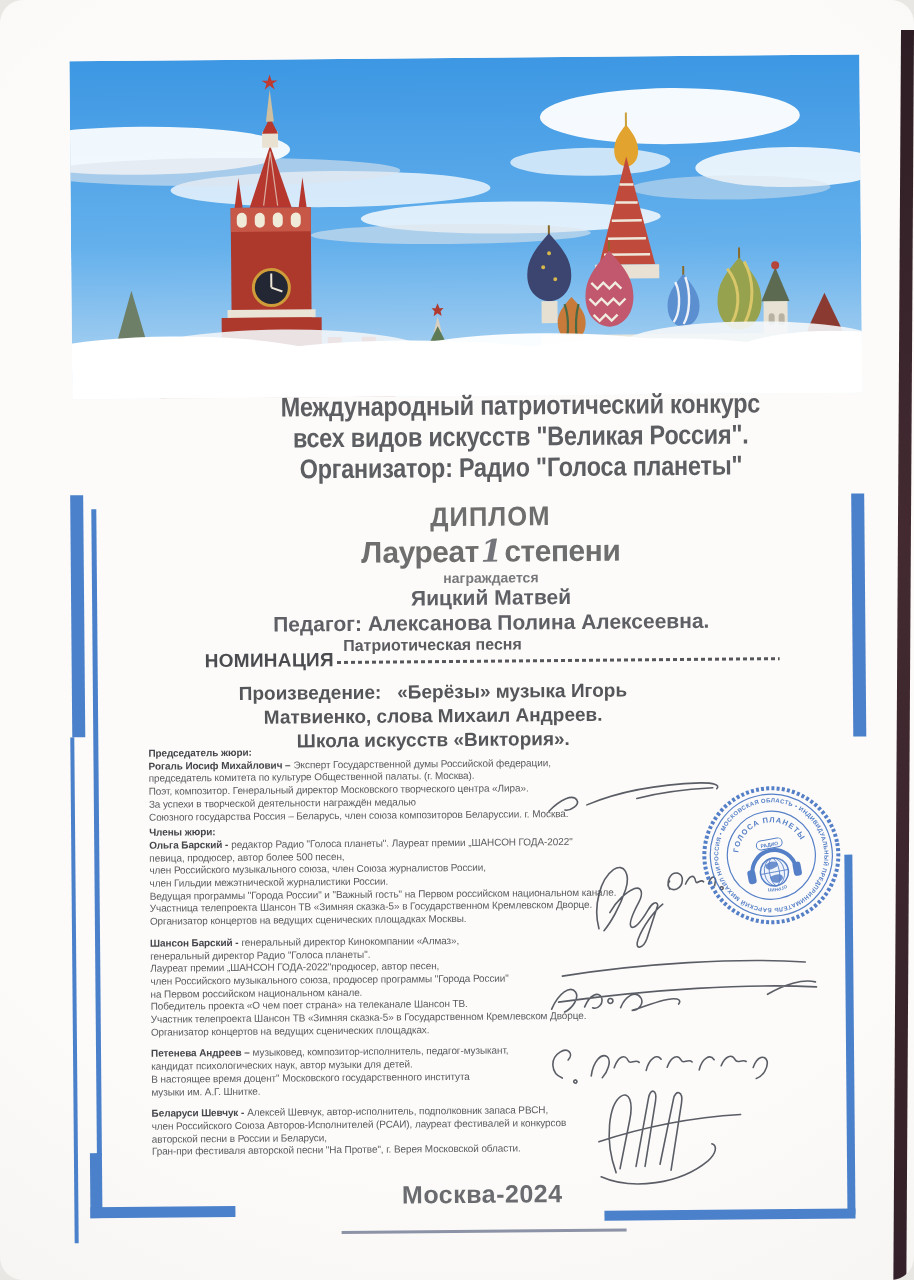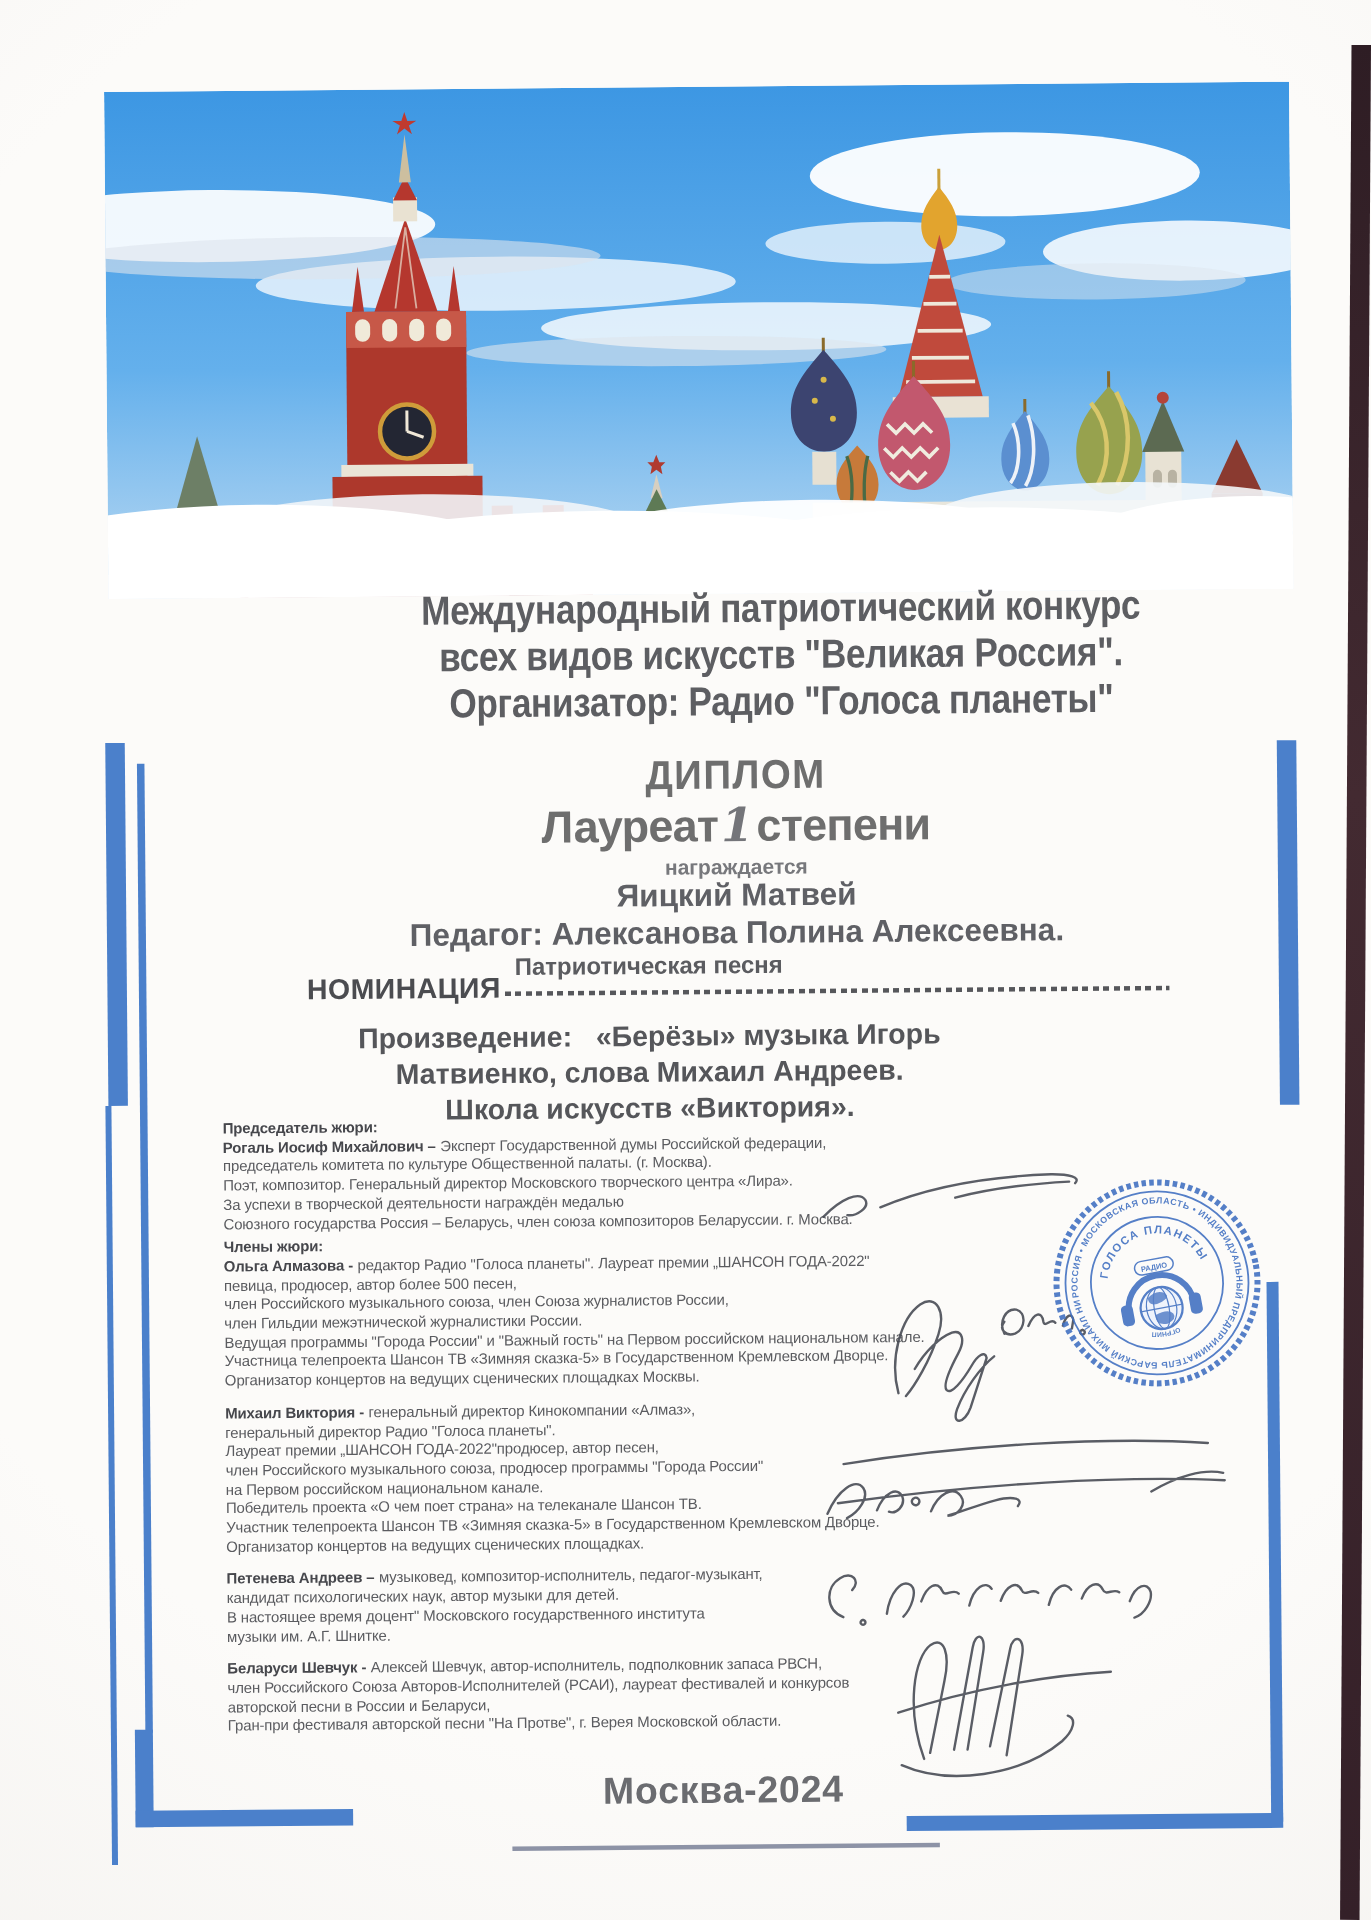--- a/index.html
+++ b/index.html
@@ -1,18 +1,18 @@
 <!DOCTYPE html>
 <html><head>
 <meta charset="utf-8">
 <style>
   html,body{margin:0;padding:0;background:#e9e7e3;}
   .page{position:relative;width:914px;height:1280px;overflow:hidden;
         background:radial-gradient(120% 90% at 50% 42%, #fcfbf9 55%, #f1efec 100%);
-        font-family:"Liberation Sans", sans-serif;}
+        font-family:"Liberation Sans", sans-serif;border-radius:23px;}
   .tilt{position:absolute;inset:0;transform:rotate(-0.5deg);transform-origin:50% 55%;}
   .abs{position:absolute;}
   
   .photo{left:75px;top:58px;width:790px;height:338px;}
   .photo svg{display:block;width:100%;height:100%;}
   
   .contest{left:123px;top:391px;width:800px;text-align:center;color:#5d5e62;}
   .contest div{font-size:27px;font-weight:700;line-height:31px;transform:scaleX(.87);letter-spacing:-.3px;}
   .center-col{text-align:center;color:#6e6e6e;}
   .diplom{left:92px;top:502px;width:800px;font-size:27px;font-weight:700;letter-spacing:1px;transform:scaleX(.95);}
@@ -202,34 +202,34 @@
                 <div>За успехи в творческой деятельности награждён медалью</div>
                 <div> Союзного государства Россия – Беларусь, член союза композиторов Беларуссии. г. Москва.</div>
               </div>
             </div>
           </div>
         </div>
       <div class="jury-heading mt">Члены жюри:</div>
       <div>
 
           <div class="jury-entry">
-            <div class="jline"><span class="jname">Ольга Алмазова -</span><span>редактор Радио "Голоса планеты". Лауреат премии „ШАНСОН ГОДА-2022"</span>
+            <div class="jline"><span class="jname">Ольга Барский -</span><span>редактор Радио "Голоса планеты". Лауреат премии „ШАНСОН ГОДА-2022"</span>
               <div>
                 <div>певица, продюсер, автор более 500 песен,</div>
                 <div>член Российского музыкального союза, член Союза журналистов России,</div>
                 <div>член Гильдии межэтнической журналистики России.</div>
                 <div>Ведущая программы "Города России" и "Важный гость" на Первом российском национальном канале.</div>
                 <div>Участница телепроекта Шансон ТВ «Зимняя сказка-5» в Государственном Кремлевском Дворце.</div>
                 <div>Организатор концертов на ведущих сценических площадках Москвы.</div>
               </div>
             </div>
           </div>
 
           <div class="jury-entry">
-            <div class="jline"><span class="jname">Михаил Виктория -</span><span>генеральный директор Кинокомпании «Алмаз»,</span>
+            <div class="jline"><span class="jname">Шансон Барский -</span><span>генеральный директор Кинокомпании «Алмаз»,</span>
               <div>
                 <div>генеральный директор Радио "Голоса планеты".</div>
                 <div> Лауреат премии „ШАНСОН ГОДА-2022"продюсер, автор песен,</div>
                 <div>член Российского музыкального союза, продюсер программы "Города России"</div>
                 <div>на Первом российском национальном канале.</div>
                 <div>Победитель проекта «О чем поет страна» на телеканале Шансон ТВ.</div>
                 <div>Участник телепроекта Шансон ТВ «Зимняя сказка-5» в Государственном Кремлевском Дворце.</div>
                 <div>Организатор концертов на ведущих сценических площадках.</div>
               </div>
             </div>

